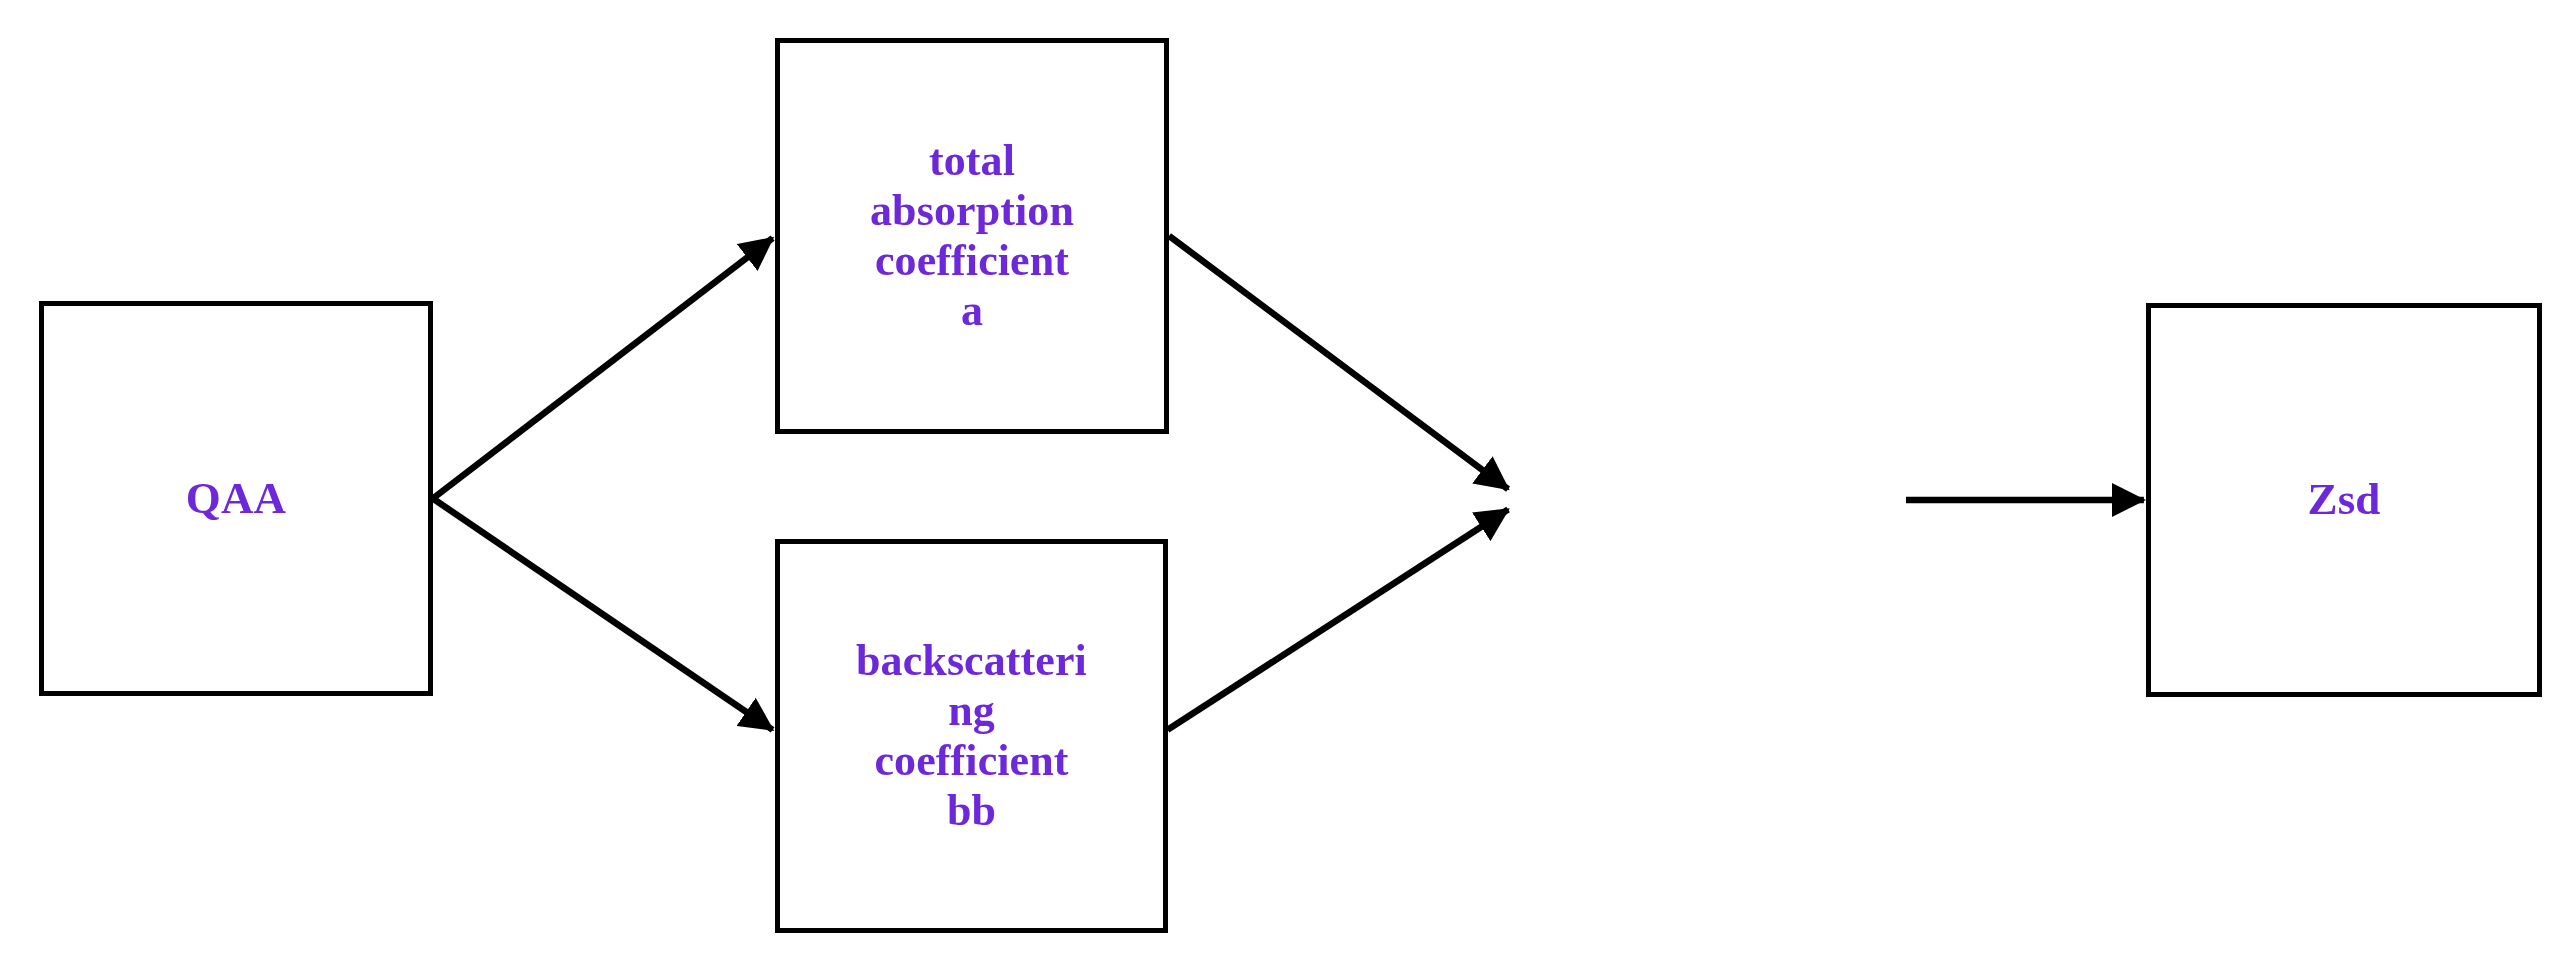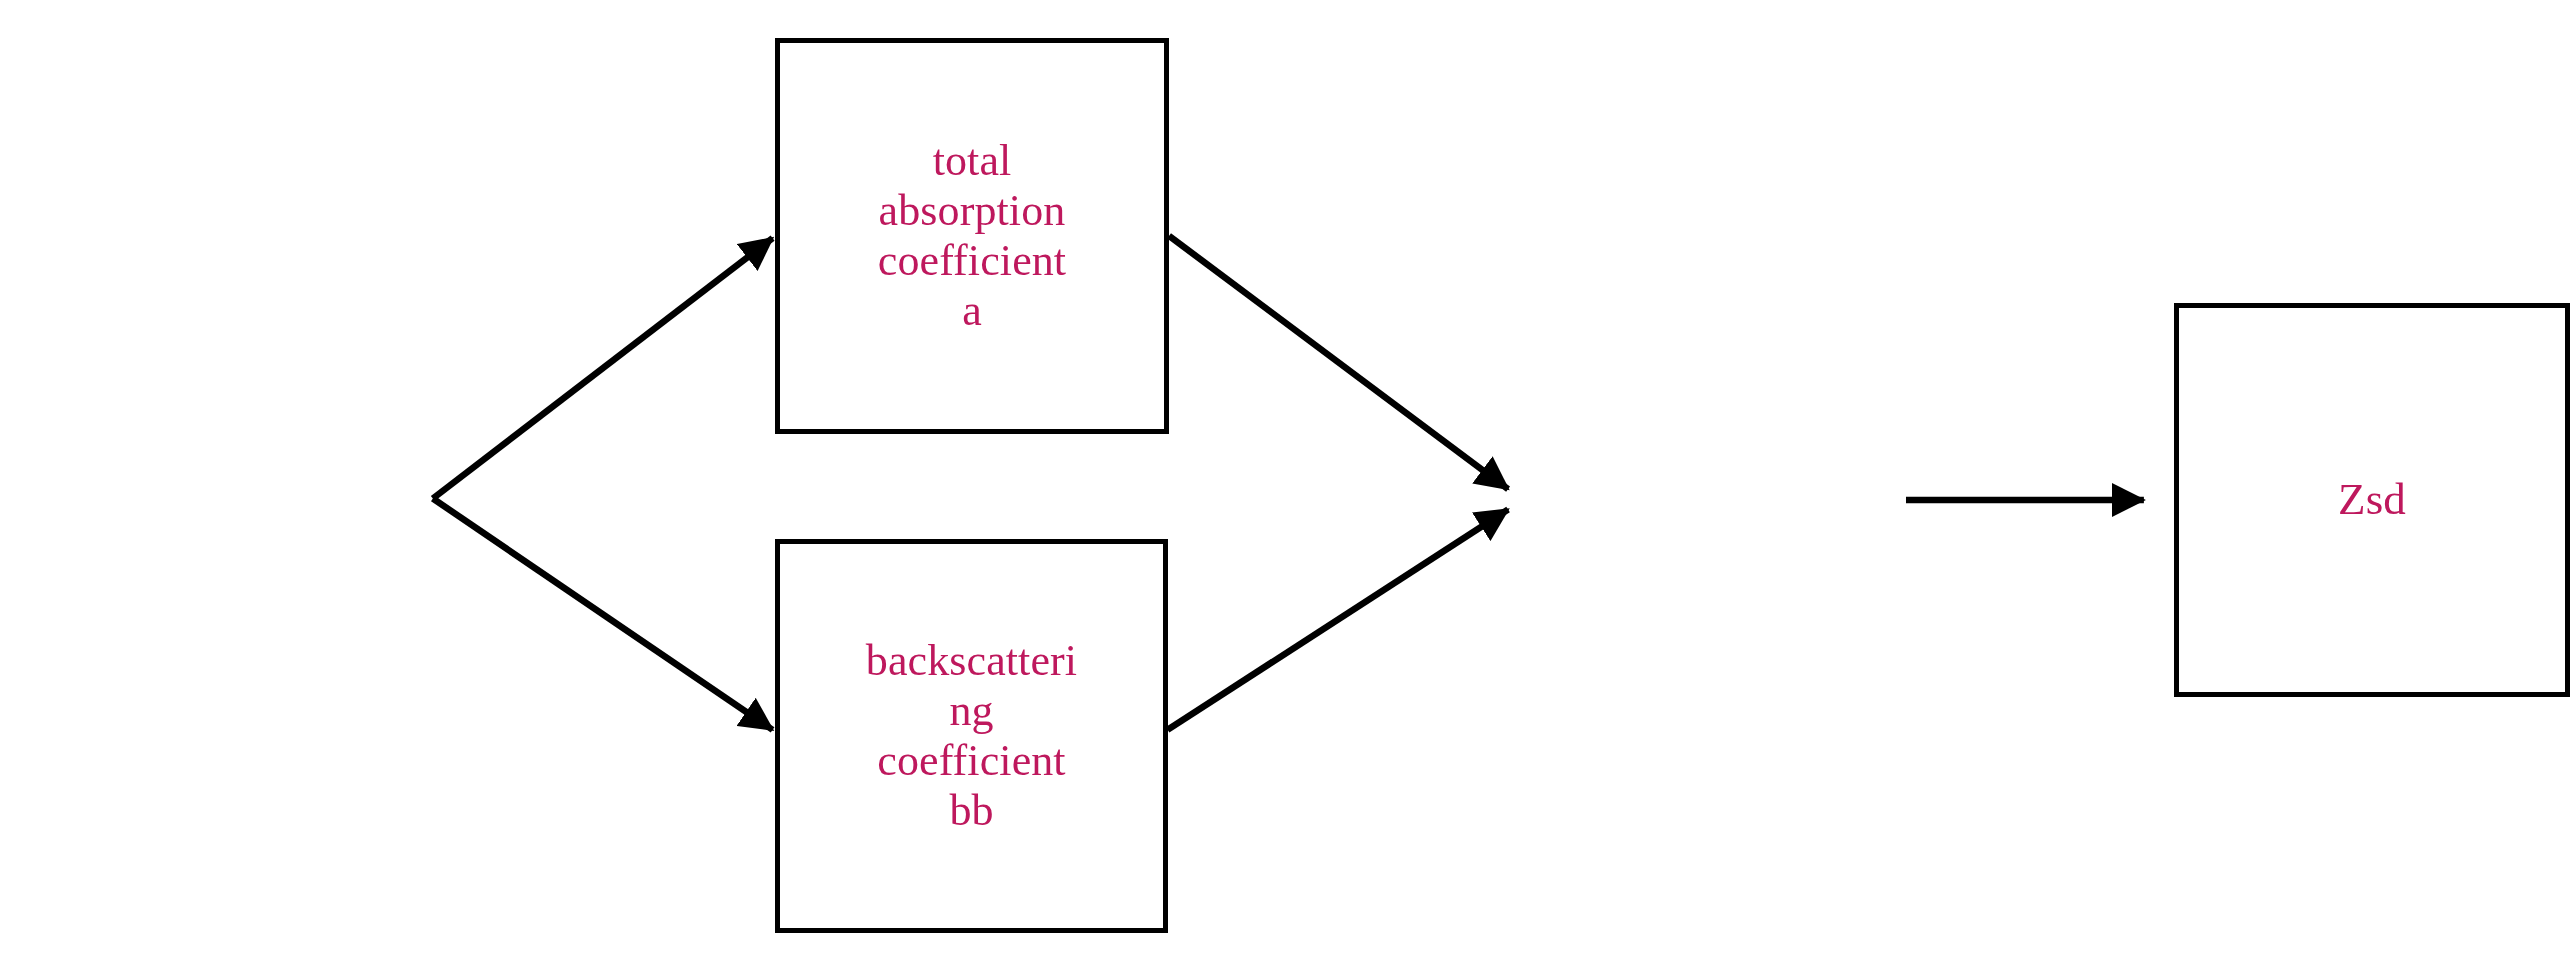--- a/index.html
+++ b/index.html
@@ -29,35 +29,35 @@
     box-sizing: border-box;
     background: #ffffff;
     border: 5.1px solid #000000;
     display: flex;
     align-items: center;
     justify-content: center;
     text-align: center;
     z-index: 2;
   }
   .node-label {
-    font-weight: normal;
-    color: #be185d;
+    font-weight: bold;
+    color: #6d28d9;
     line-height: 1.14;
     letter-spacing: 0.1px;
     white-space: pre-line;
   }
   .label-short { font-size: 45px; }
   .label-long  { font-size: 44px; }
 
   
   #node-qaa   { left: 39px;   top: 301px;  width: 394px; height: 395px; }
   #node-abs   { left: 775px; top: 38px;   width: 394px; height: 396px; }
   #node-bb    { left: 775px; top: 539px;  width: 393px; height: 394px; }
   #node-kd    { left: 1510px; top: 303px;  width: 396px; height: 394px; }
-  #node-zsd   { left: 2146px; top: 303px;  width: 396px; height: 394px; margin-left: 28px; }
+  #node-zsd   { left: 2146px; top: 303px;  width: 396px; height: 394px; }
 </style>
 </head>
 <body>
 
 <div id="canvas">
 
   <svg class="flow-svg" viewBox="0 0 3541 1326" xmlns="http://www.w3.org/2000/svg">
     <defs>
       <marker id="arrow" viewBox="0 0 10 10" refX="9.4" refY="5" markerWidth="5.2" markerHeight="5.2" orient="auto-start-reverse">
         <path d="M 0 0 L 10 5 L 0 10 z" fill="#000000"></path>
@@ -68,20 +68,23 @@
 
     <line x1="595" y1="685" x2="1062" y2="1003" stroke="#000000" stroke-width="9" marker-end="url(#arrow)"></line>
 
     <line x1="1607" y1="324" x2="2073" y2="672" stroke="#000000" stroke-width="9" marker-end="url(#arrow)"></line>
 
     <line x1="1605" y1="1003" x2="2073" y2="700" stroke="#000000" stroke-width="9" marker-end="url(#arrow)"></line>
 
     <line x1="2620" y1="687" x2="2947" y2="687" stroke="#000000" stroke-width="9" marker-end="url(#arrow)"></line>
   </svg>
 
+  <div class="node" id="node-qaa">
+    <span class="node-label label-short">QAA</span>
+  </div>
 
   <div class="node" id="node-abs">
     <span class="node-label label-long">total
 absorption
 coefficient
 a</span>
   </div>
 
   <div class="node" id="node-bb">
     <span class="node-label label-long">backscatteri

